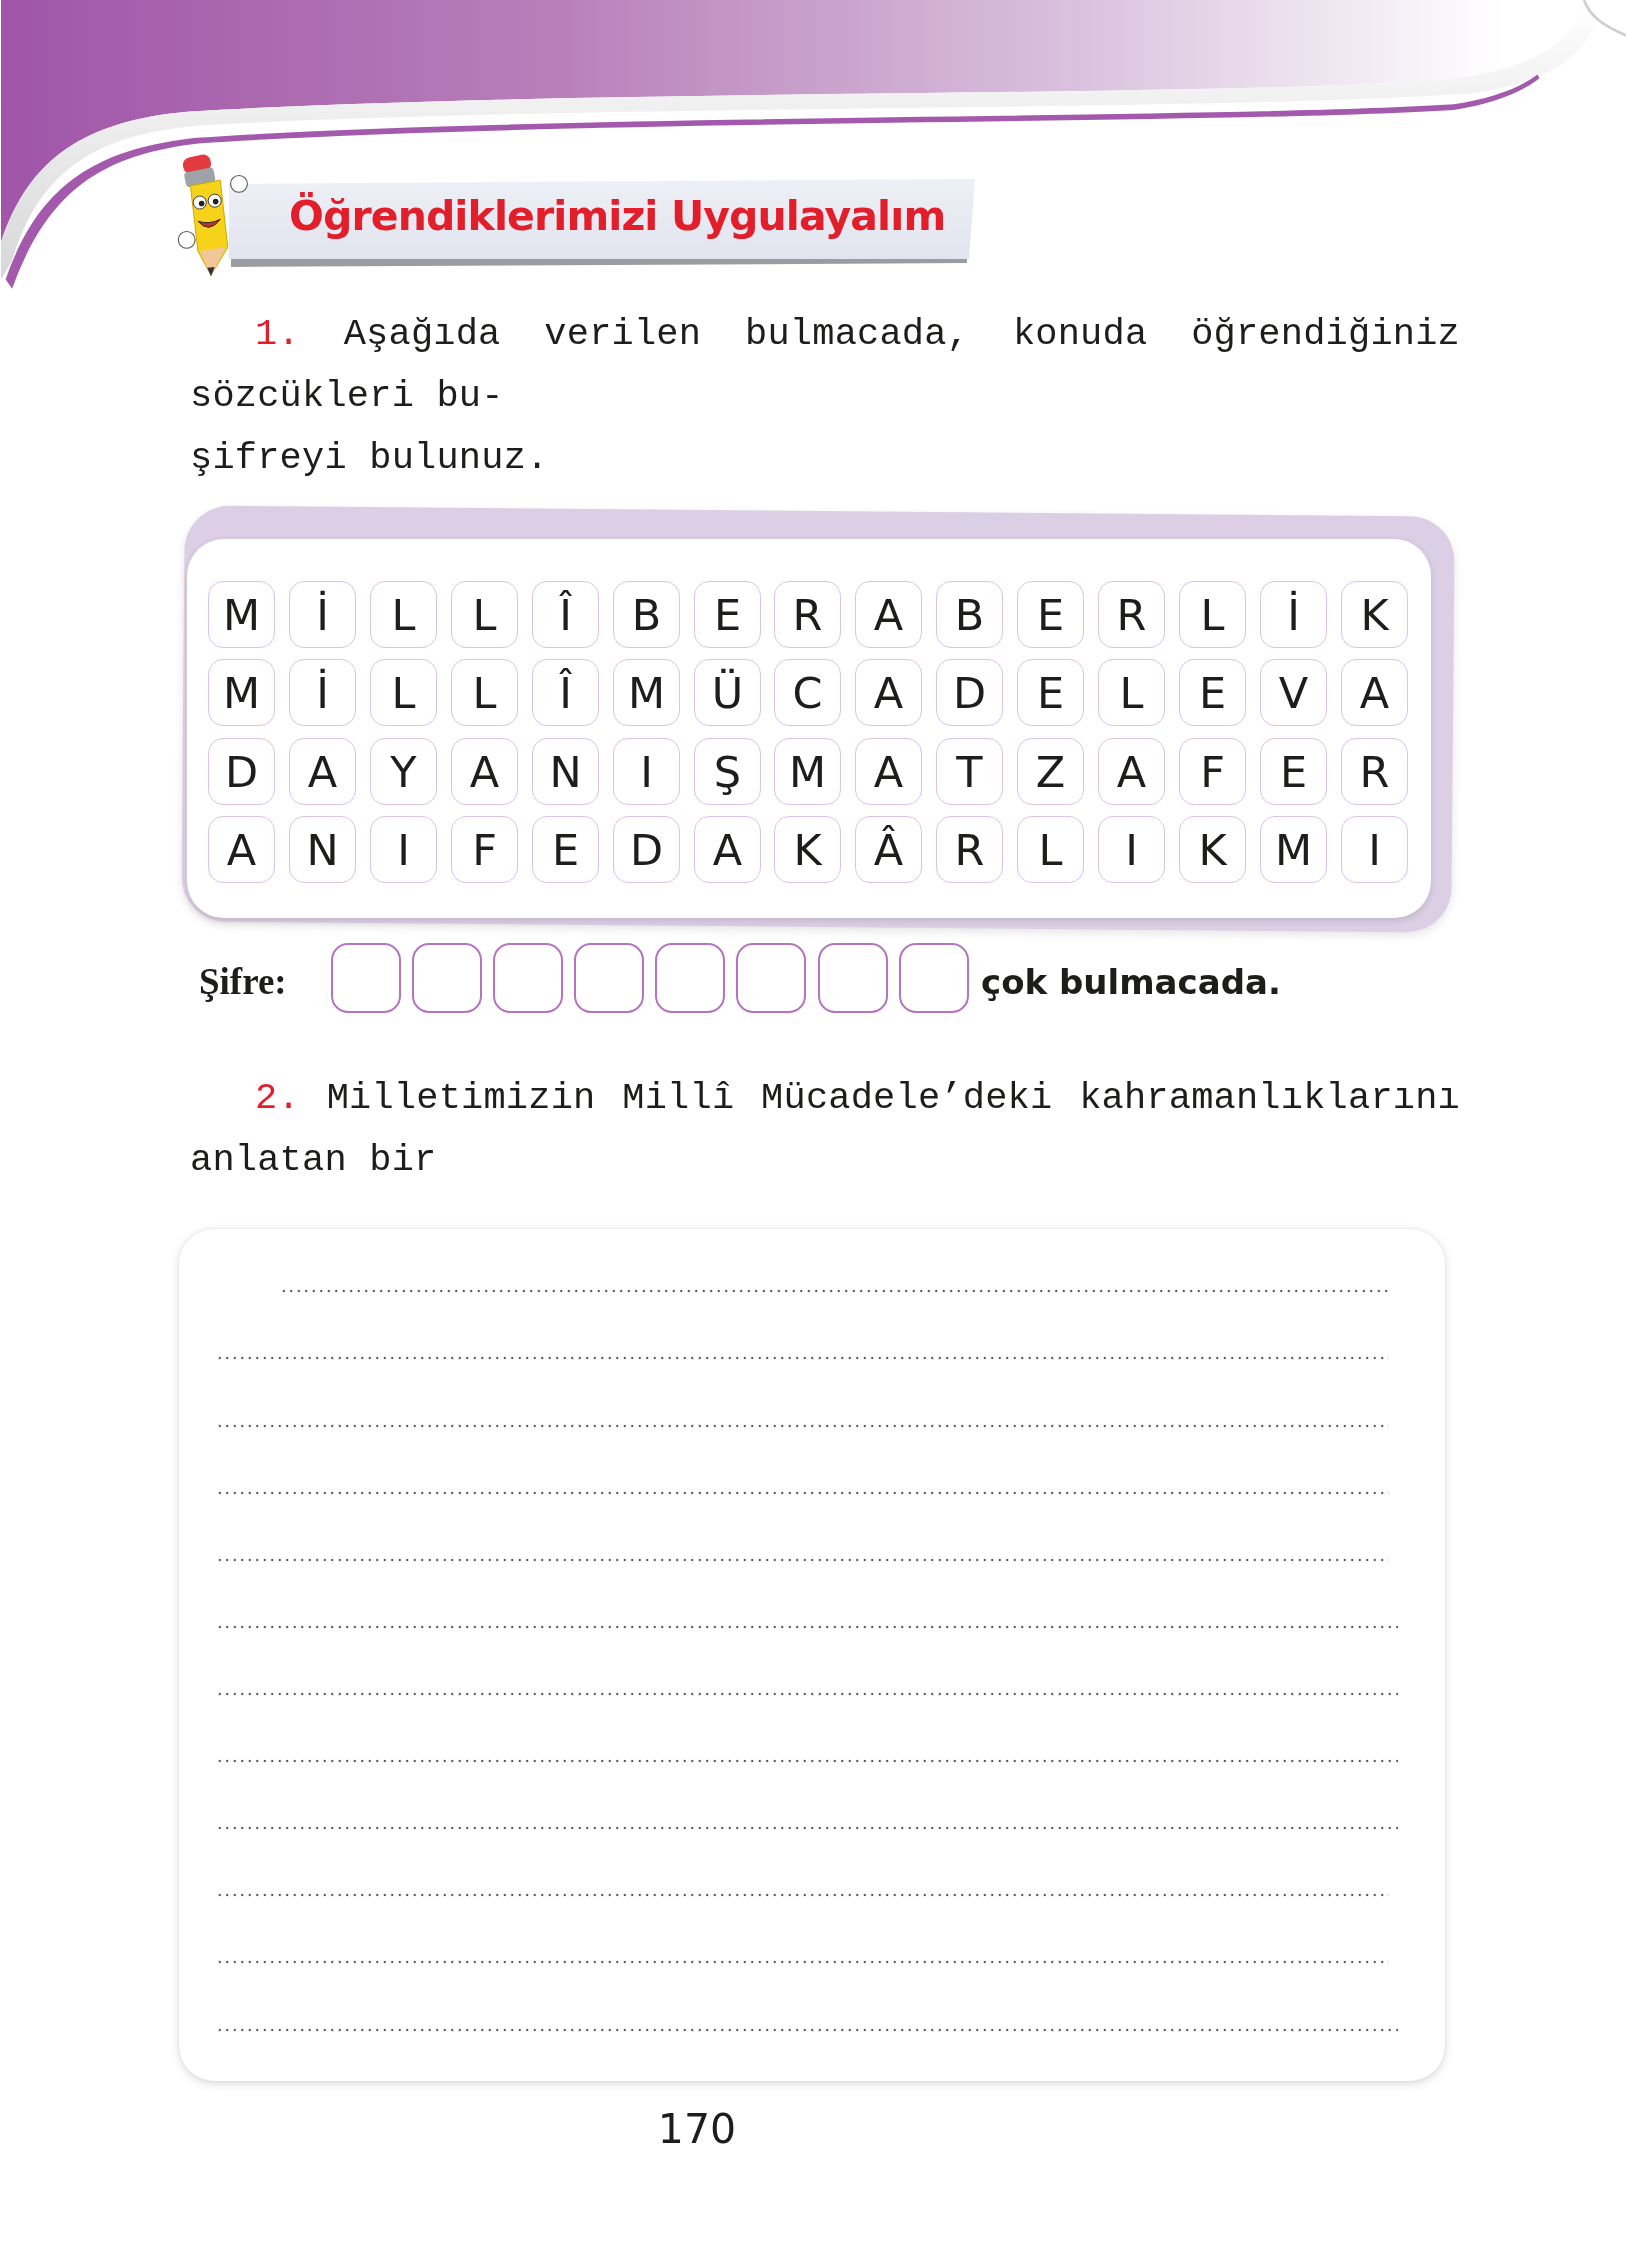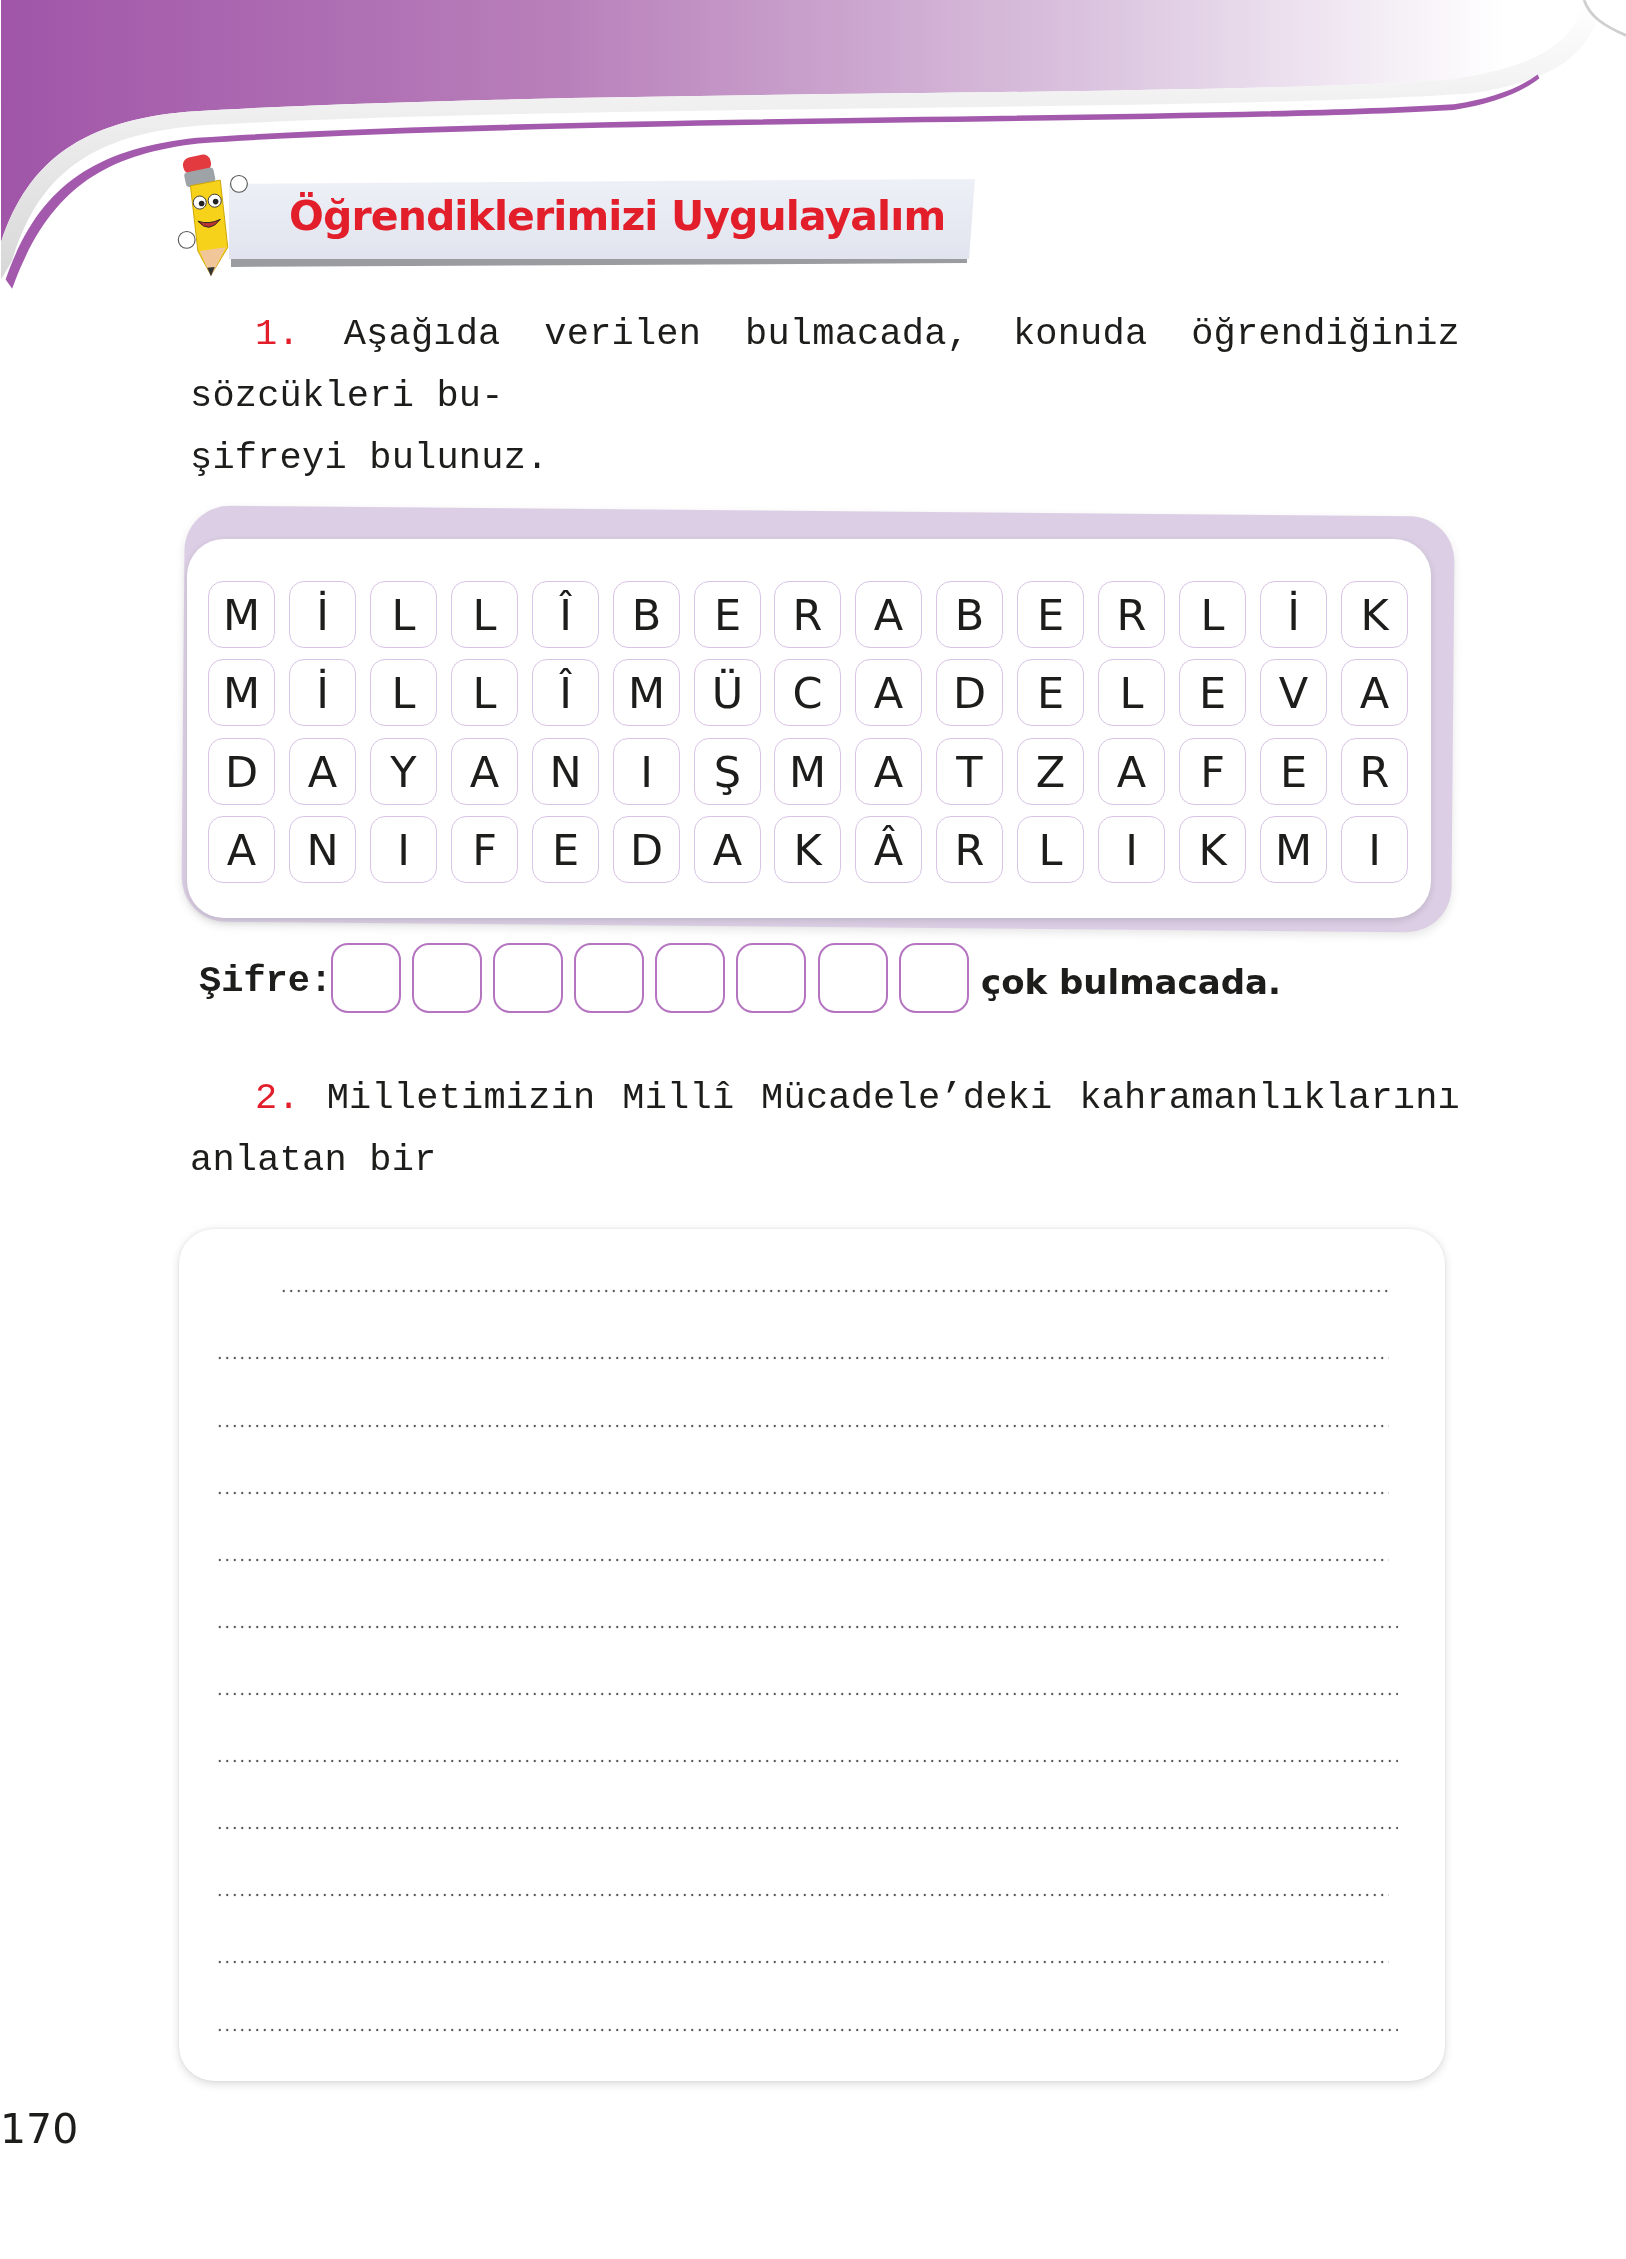--- a/index.html
+++ b/index.html
@@ -63,21 +63,21 @@
     position: absolute; width: 67px; height: 67px;
     border: 1.9px solid #d9c3e6; border-radius: 15px; background: #fff;
     display: flex; align-items: center; justify-content: center;
     font-family: "DejaVu Sans", sans-serif; font-size: 43px; font-weight: normal;
     color: #1d1d1b; box-sizing: border-box;
   }
 
   
   .sifre-label {
     left: 199px; top: 960px;
-    font-family: Liberation Mono, monospace; font-size: 37px; font-weight: bold;
+    font-family: Liberation Serif, serif; font-size: 37px; font-weight: bold;
     color: #1d1d1b;
   }
   .sifre-box {
     position: absolute; top: 943px; width: 70px; height: 70px;
     border: 2.8px solid #b574c0; border-radius: 17px; box-sizing: border-box; background: #fff;
   }
   .sifre-suffix {
     left: 981px; top: 962px;
     font-family: "DejaVu Sans", sans-serif; font-size: 34px; font-weight: bold;
     color: #1d1d1b;
@@ -90,21 +90,21 @@
     box-shadow: 0 2.8px 9.3px rgba(0,0,0,0.14), 0 0 2.8px rgba(0,0,0,0.08);
   }
   .dotline {
     position: absolute; height: 3.7px;
     background-image: radial-gradient(circle, #555 1.1px, transparent 1.5px);
     background-size: 7.5px 3.7px; background-repeat: repeat-x;
   }
 
   
   .page-number {
-    left: 0; width: 1394px; top: 2105px; 
+    left: 0; width: 1394px; top: 2105px; text-align: center;
     font-family: "DejaVu Sans", sans-serif; font-size: 41px; color: #1d1d1b;
   }
 </style>
 </head>
 <body>
 
 <svg class="abs header-band" viewBox="0 0 1745 320" width="1627" height="298">
   <defs>
     <linearGradient id="hg" x1="0" y1="0" x2="1" y2="0">
       <stop offset="0" stop-color="#a055a8"></stop>

